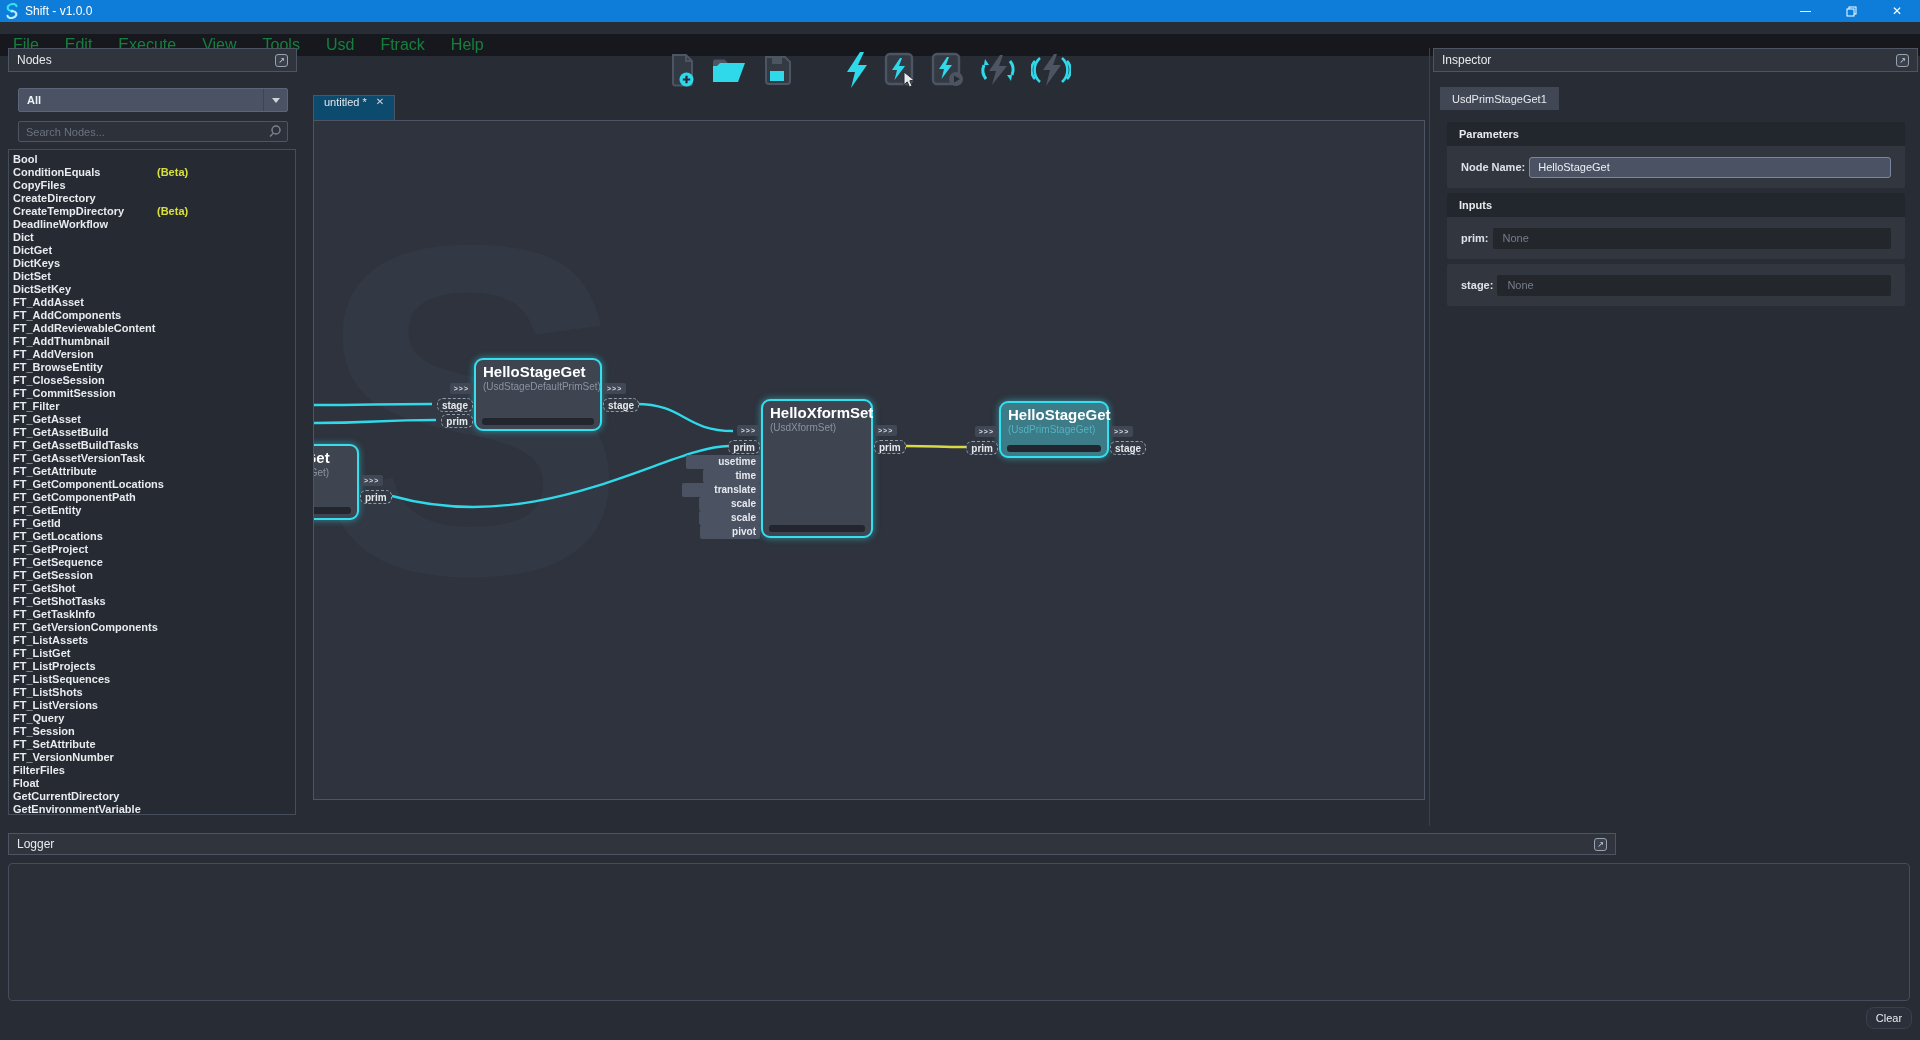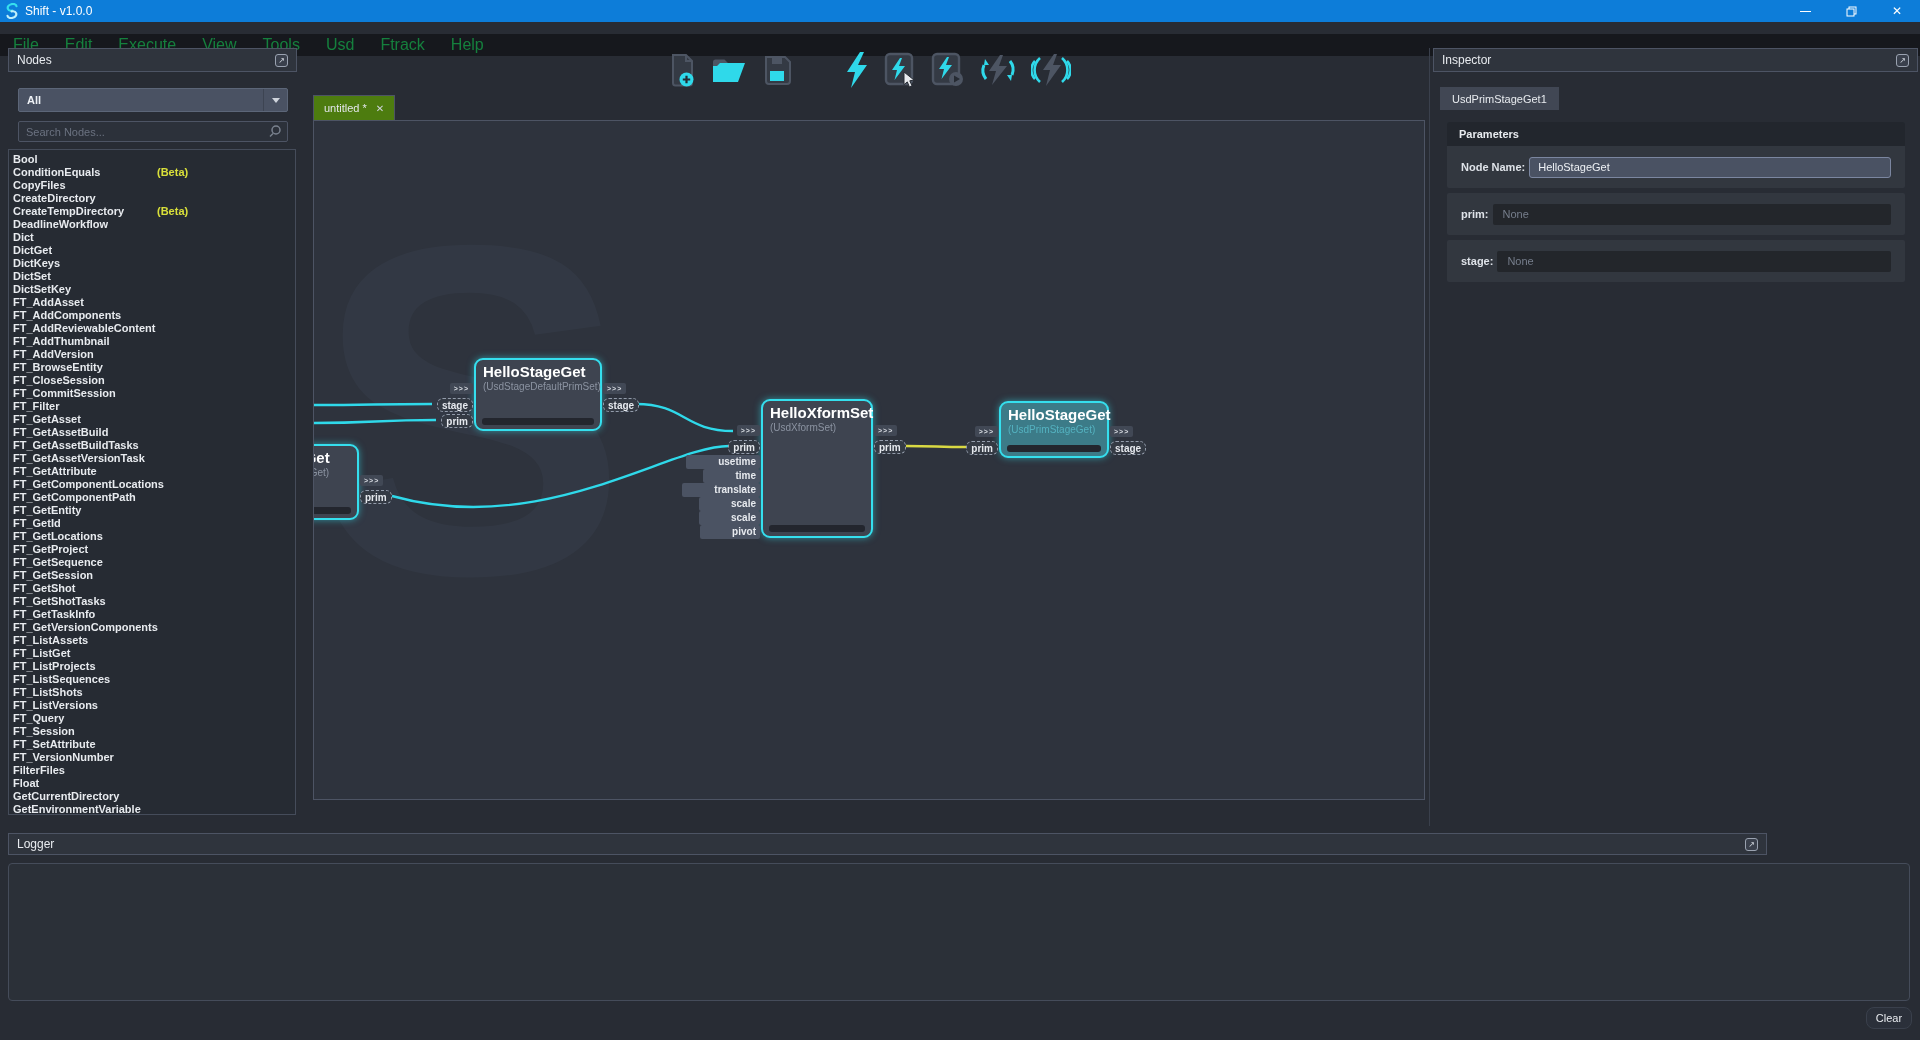--- a/index.html
+++ b/index.html
@@ -44,21 +44,21 @@
   .beta{position:absolute;left:148px;top:0;font-size:11px;font-weight:bold;}
 
   
   #toolbar{position:absolute;left:313px;top:48px;width:1112px;height:44px;display:flex;
     align-items:center;justify-content:center;gap:13px;}
   .tbtn{display:flex;align-items:center;justify-content:center;}
   .tspacer{width:24px;}
 
   
   #tabbar{position:absolute;left:313px;top:95px;height:25px;display:flex;}
-  .tab{background:#4d7c0f;color:#e3e6eb;font-size:11px;display:flex;align-items:center;gap:9px;
+  .tab{background:#0c4a6e;color:#e3e6eb;font-size:11px;display:flex;gap:9px;
     padding:0 10px;border:1px solid #4d5464;border-bottom:none;}
   .tab .close{font-size:10px;color:#cfd4dc;}
   #canvas{position:absolute;left:313px;top:120px;width:1112px;height:680px;background:#2e333d;
     border:1px solid #4d5464;overflow:hidden;}
   #watermark{position:absolute;left:0px;top:55px;font-size:470px;font-weight:bold;
     color:#373e4b;opacity:.5;line-height:1;user-select:none;}
   #wire-svg{position:absolute;left:0;top:0;width:1112px;height:680px;pointer-events:none;}
   #graph-nodes{position:absolute;left:0;top:0;width:100%;height:100%;}
 
   .gnode{position:absolute;background:#3e4450;border:2px solid #35dfee;border-radius:9px;
@@ -84,21 +84,21 @@
   .sec-head{height:24px;background:#22262d;display:flex;align-items:center;color:#e8ebef;
     font-size:11px;font-weight:bold;padding:0 12px;border-radius:2px 2px 0 0;}
   .sec-row{height:42px;display:flex;align-items:center;padding:0 14px;color:#dfe3e9;font-size:11px;font-weight:bold;}
   .sec-row .lbl{margin-right:4px;white-space:nowrap;}
   .ins-input{flex:1;height:21px;background:#4a5263;border:1px solid #7b86a0;border-radius:3px;
     color:#eef1f5;font-size:11px;padding:0 8px;outline:none;}
   .none-field{flex:1;height:21px;background:#23262b;border-radius:2px;color:#767e8c;font-size:11px;
     display:flex;align-items:center;padding:0 10px;font-weight:normal;}
 
   
-  #logger-header{left:8px;top:833px;width:1759px;height:22px;}
+  #logger-header{left:8px;top:833px;width:1608px;height:22px;}
   #logger-box{position:absolute;left:8px;top:863px;width:1902px;height:138px;background:#2b3038;
     border:1px solid #454c5a;border-radius:4px;}
   #clear-btn{position:absolute;left:1866px;top:1007px;width:46px;height:22px;background:#2b303a;
     border:1px solid #3a404c;border-radius:8px;color:#e8ebef;font-size:11px;display:flex;
     align-items:center;justify-content:center;}
 </style>
 </head>
 <body>
 
 <div id="app">
@@ -338,20 +338,21 @@
   <div id="node-badge">UsdPrimStageGet1</div>
   <div id="sections">
     <div class="section">
       <div class="sec-head">Parameters</div>
       <div class="sec-row">
         <span class="lbl">Node Name:</span>
         <input class="ins-input" value="HelloStageGet" style="">
       </div>
     </div>
     <div class="section">
+      <div class="sec-head">Inputs</div>
       <div class="sec-row">
         <span class="lbl">prim:</span>
         <div class="none-field">None</div>
       </div>
     </div>
     <div class="section">
       <div class="sec-row">
         <span class="lbl">stage:</span>
         <div class="none-field">None</div>
       </div>

